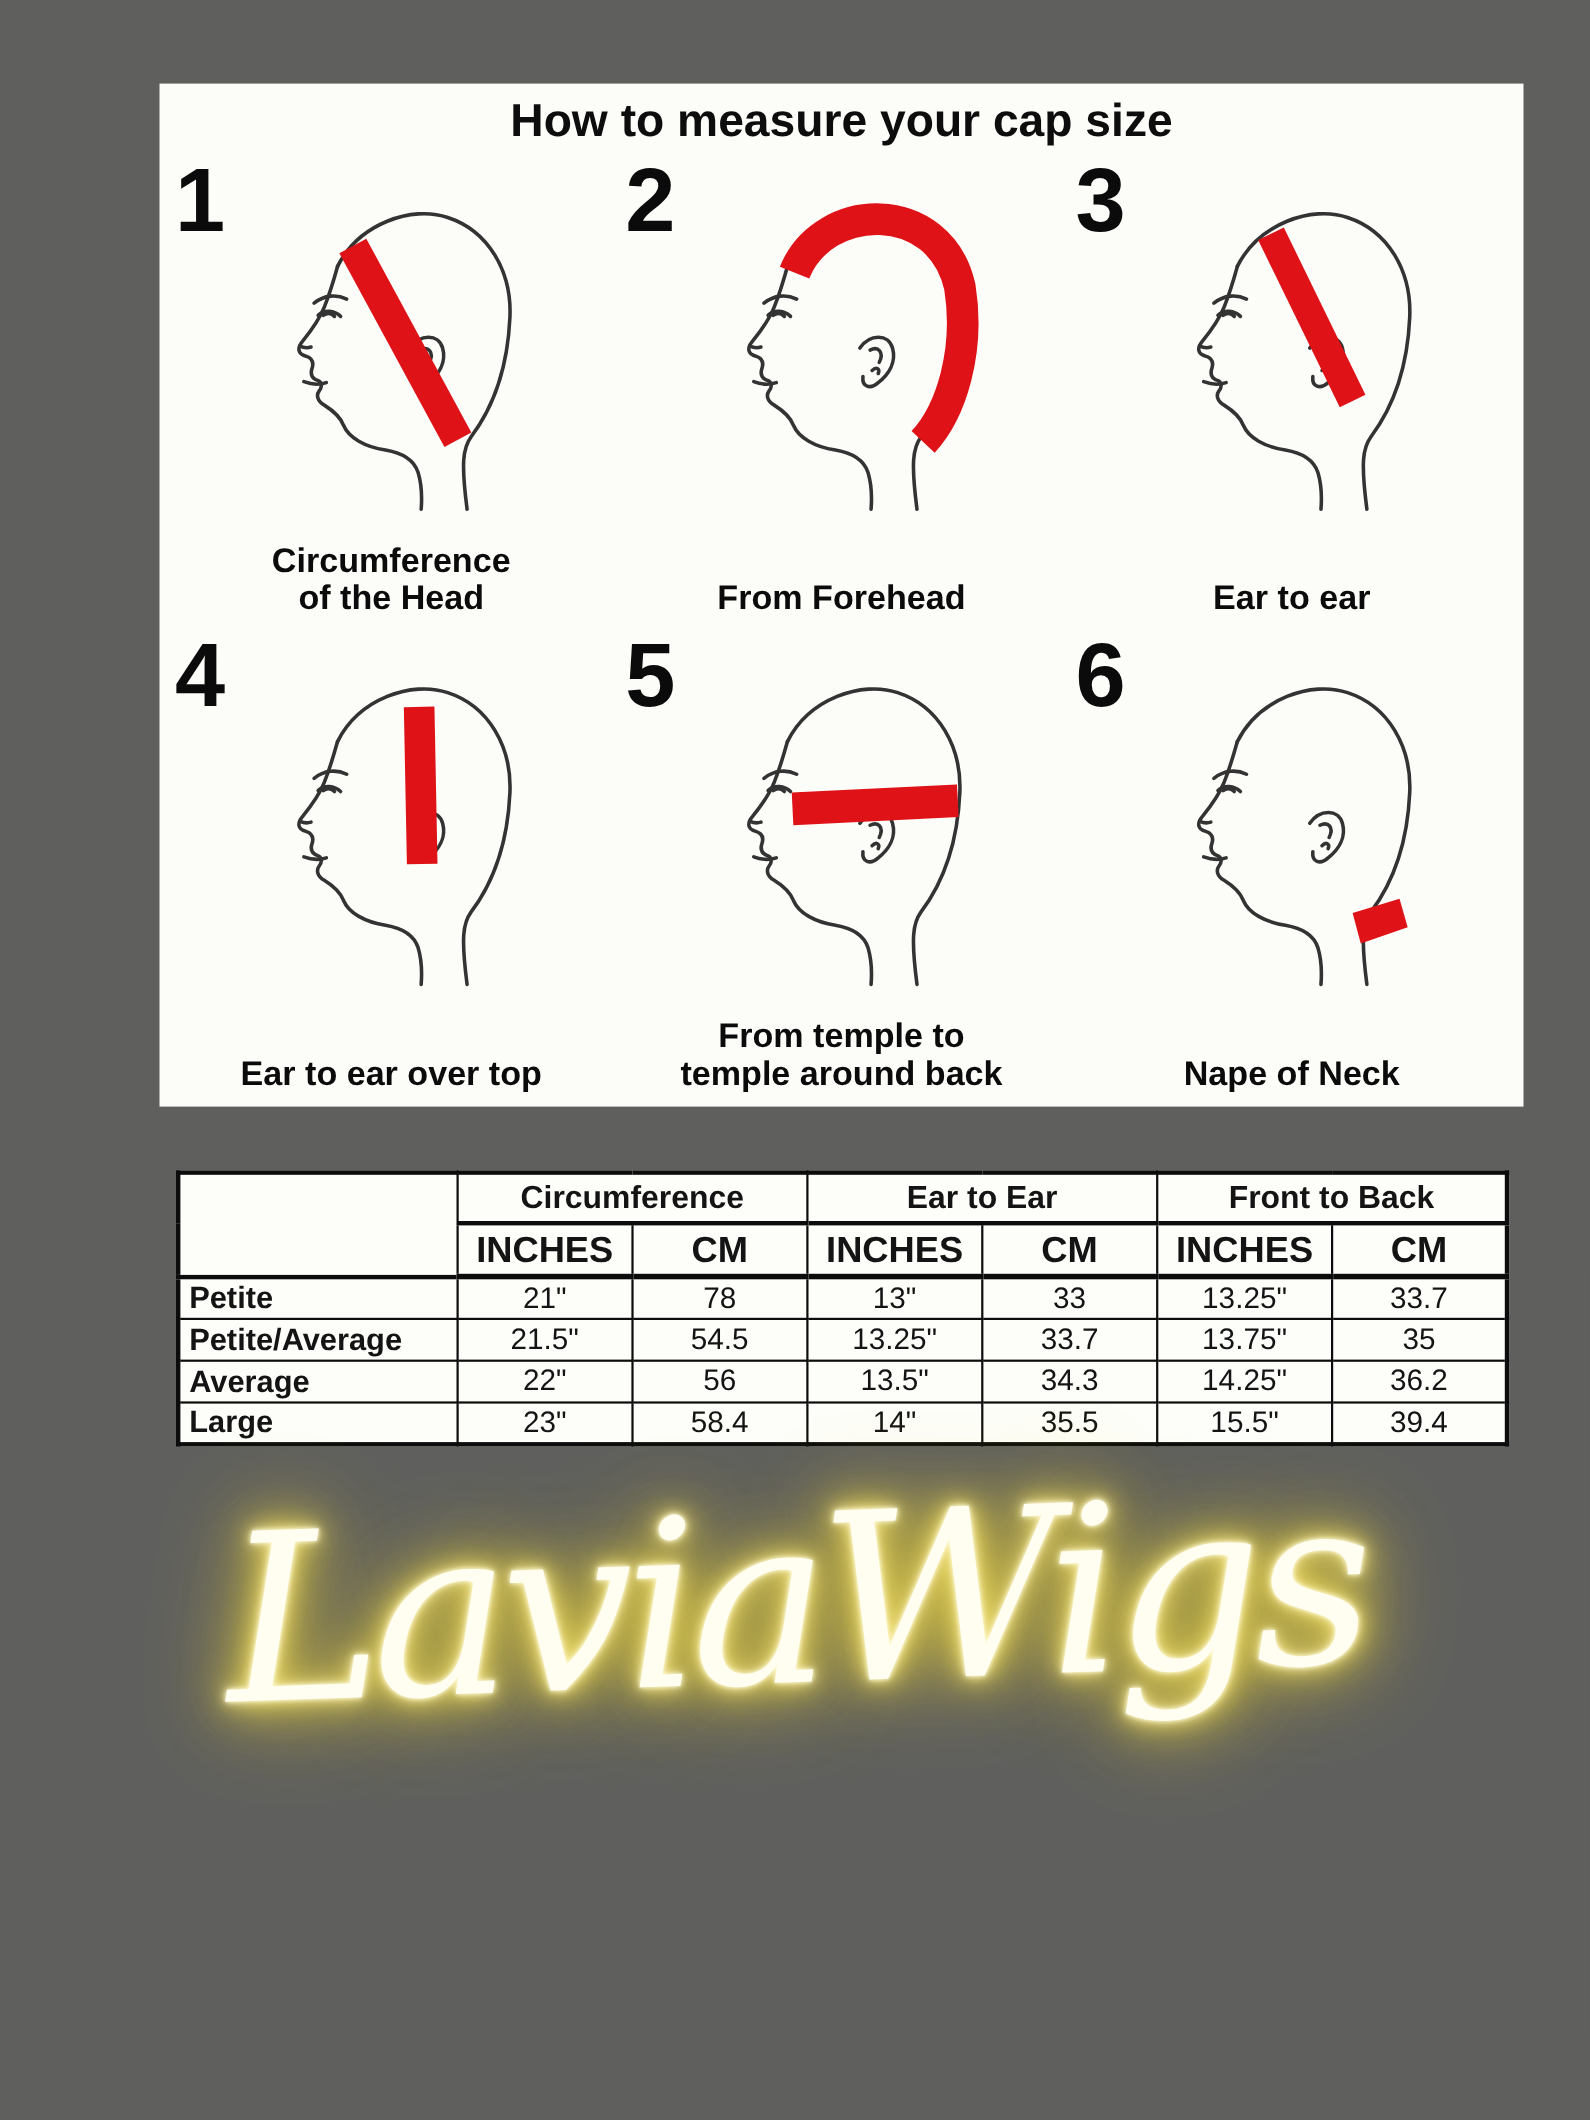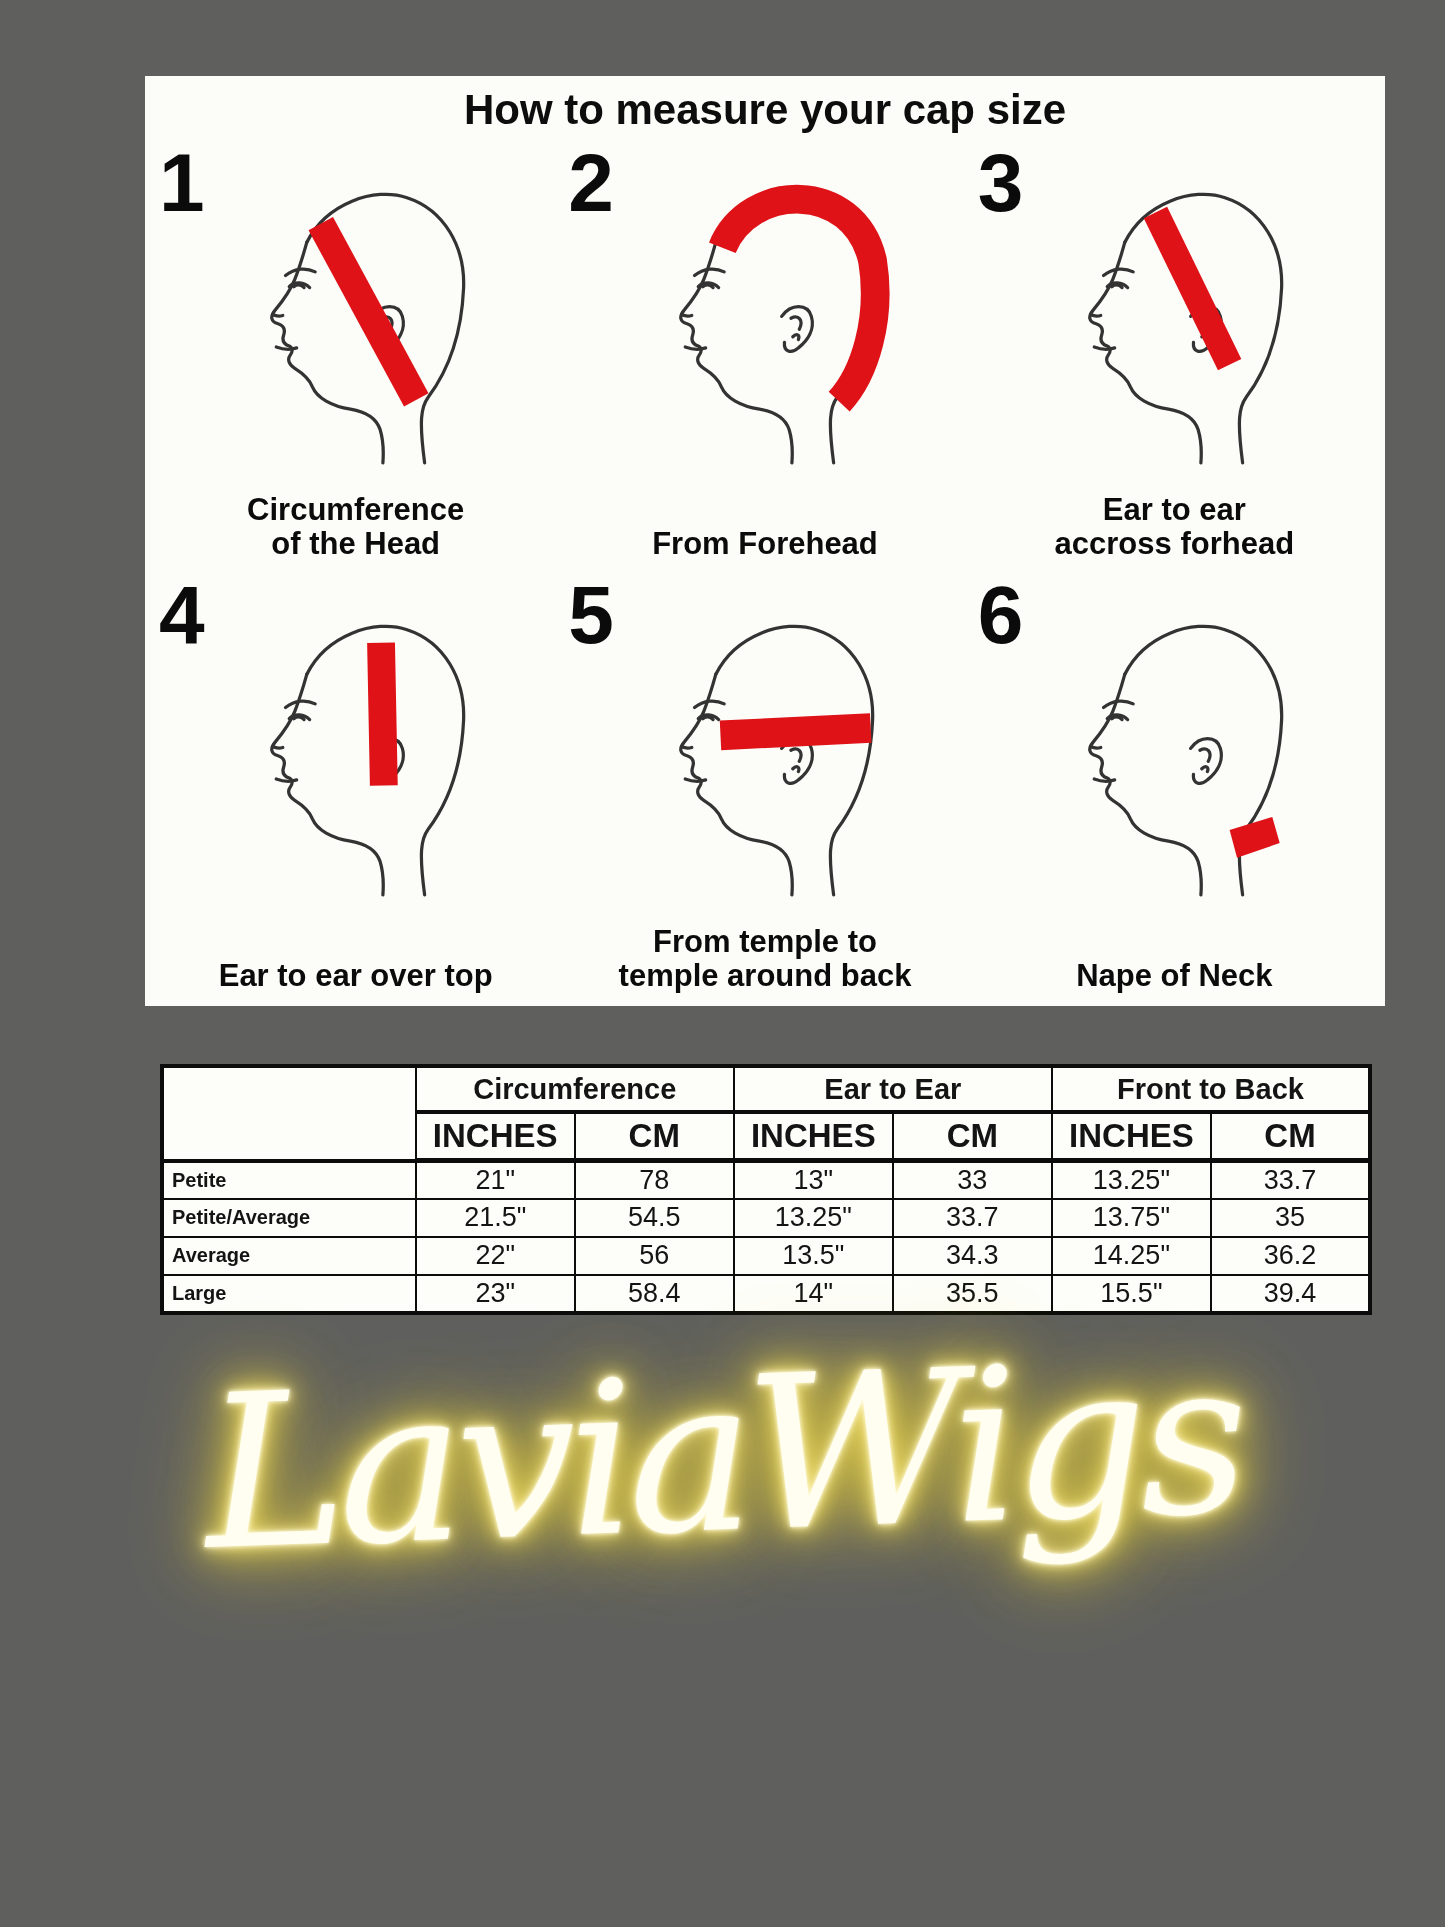--- a/index.html
+++ b/index.html
@@ -76,21 +76,21 @@
     border-bottom-width:4px;
   }
   th.corner-cell{border-bottom-width:5px;}
   tr.units-row th{
     font-size:33px;font-weight:bold;
     height:44px;
     border-bottom-width:5px;
   }
   tr.size-row{height:38px;}
   tr.size-row th{
-    font-size:20px;font-weight:bold;text-align:left;padding-left:8px;
+    font-size:28px;font-weight:bold;text-align:left;padding-left:8px;
   }
   tr.size-row td{
     font-size:27px;font-weight:normal;text-align:center;
     font-stretch:condensed;
   }
 
   
   .brand-logo{
     position:absolute;top:1318px;left:0;width:100%;
     text-align:center;
@@ -165,21 +165,20 @@
     </div>
 
     <div class="step">
       <div class="step-number">3</div>
       <svg class="head-svg" viewBox="0 0 300 330">
         <use href="#head-base"></use>
         <line class="strap" x1="130" y1="48" x2="210" y2="212" stroke-width="28"></line>
       </svg>
       <div class="step-caption">
         <span>Ear to ear</span>
-        <span>accross forhead</span>
       </div>
     </div>
 
     <div class="step">
       <div class="step-number">4</div>
       <svg class="head-svg" viewBox="0 0 300 330">
         <use href="#head-base"></use>
         <line class="strap" x1="177" y1="46" x2="180" y2="200" stroke-width="30"></line>
       </svg>
       <div class="step-caption">

